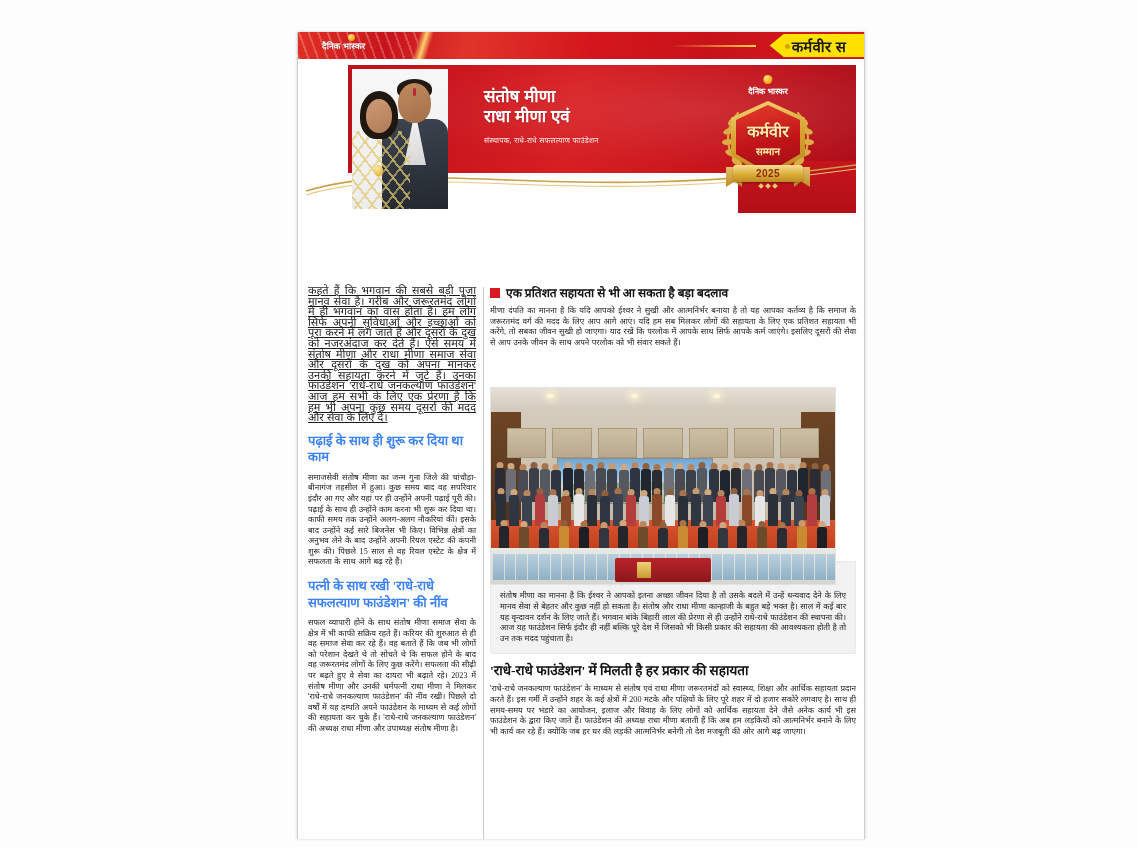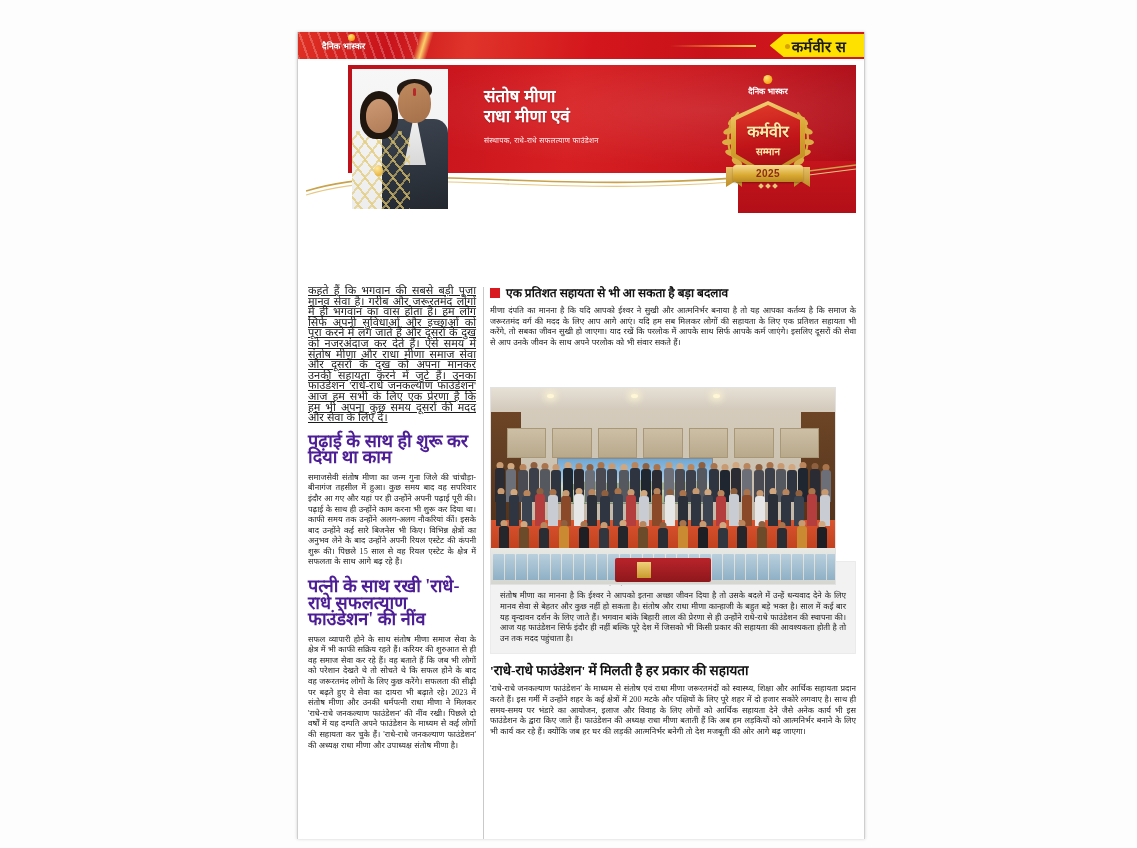--- a/index.html
+++ b/index.html
@@ -252,21 +252,21 @@
   .p{
     font-family:"Liberation Serif","DejaVu Serif",serif;
     font-size:8.1px;line-height:10.6px;color:#1b1b1b;
     text-align:justify;margin:0 0 7px 0;
     text-justify:inter-word;
     word-spacing:.4px;
   }
   .p.first{font-size:11px;text-decoration:underline;}
   .sub-h{
     font-family:"Liberation Serif","DejaVu Serif",serif;
-    font-weight:700;font-size:18px;line-height:16.5px;color:#4c1d95;
+    font-weight:700;font-size:13px;line-height:16.5px;color:#3b82f6;
     margin:10px 0 7px 0;
   }
 
   
   .redhead{
     display:flex;align-items:flex-start;gap:6px;margin:0 0 5px 0;
   }
   .redhead .sq{
     width:10px;height:10px;background:#d8191f;flex:0 0 10px;margin-top:3px;
   }

